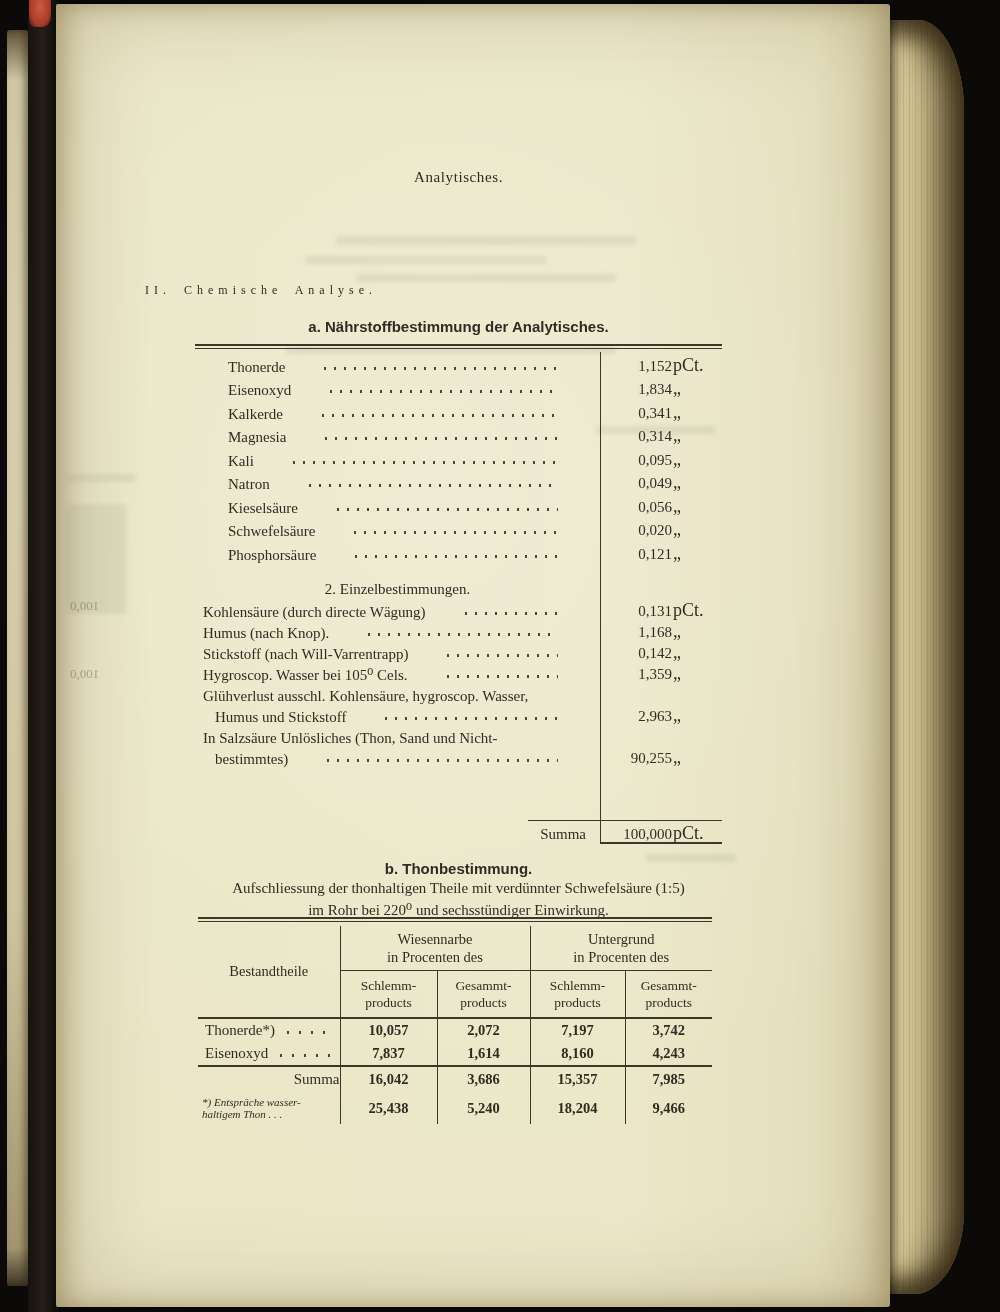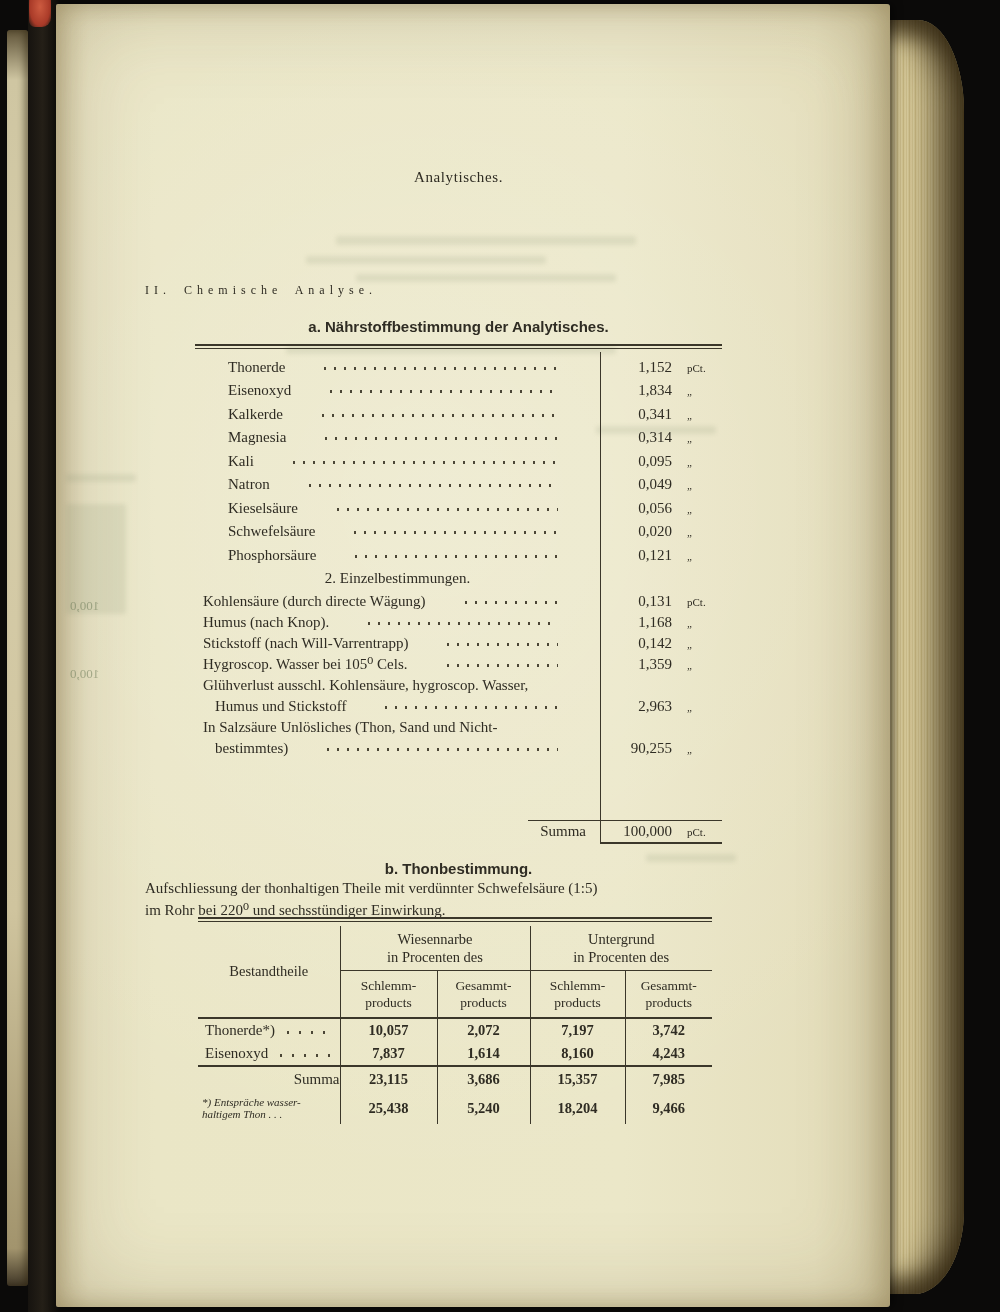--- a/index.html
+++ b/index.html
@@ -58,38 +58,38 @@
 
   .dbl-rule{position:absolute;height:0;border-top:2.5px solid var(--rule);}
   .dbl-rule::after{content:"";display:block;margin-top:2px;border-top:1px solid var(--rule);}
   .rule-a{left:139px;top:340px;width:527px;}
   .rule-b{left:142px;top:913px;width:514px;}
 
   
   .ablock{position:absolute;left:139px;top:348px;width:527px;height:492px;font-size:15px;}
   .vrule{position:absolute;left:405px;top:0;width:1px;height:492px;background:var(--rule);}
   .p1head{padding-top:14px;width:405px;text-align:center;line-height:21px;height:42px;box-sizing:content-box;}
-  .p2head{margin-top:3px;width:405px;text-align:center;height:22px;line-height:22px;}
+  .p2head{margin-top:14px;width:405px;text-align:center;height:22px;line-height:22px;}
   .arow{display:flex;align-items:flex-end;gap:28px;}
   .p1 .arow{height:23.5px;padding-left:33px;}
   .p2 .arow{height:21px;padding-left:8px;}
   .p2 .arow.cont{padding-left:20px;}
   .albl{white-space:nowrap;}
   .leader{flex:1 1 auto;min-width:12px;align-self:flex-end;height:5px;margin:0 14px 5px 7px;
     background-image:radial-gradient(circle at 5px 2.5px,var(--dot) 1.15px,rgba(0,0,0,0) 1.5px);
     background-size:10px 5px;background-repeat:repeat-x;}
   .aval{flex:none;width:122px;display:flex;align-items:baseline;}
   .anum{width:72px;text-align:right;white-space:nowrap;}
-  .aunit{margin-left:15px;font-size:11px;white-space:nowrap;}
+  .aunit{margin-left:1px;font-size:18px;white-space:nowrap;}
   .sumline-top{position:absolute;left:333px;right:0;top:468px;height:1px;background:var(--rule);}
   .sumline-bot{position:absolute;left:405px;right:0;top:490px;height:2px;background:var(--rule);}
   .sumrow{position:absolute;left:0;top:471px;width:527px;display:flex;align-items:baseline;}
   .sumlabel{flex:none;width:405px;box-sizing:border-box;padding-right:14px;text-align:right;}
 
-  .intro{position:absolute;left:89px;top:874px;width:627px;
+  .intro{position:absolute;left:89px;top:874px;width:627px;text-align:center;
     font-size:15px;line-height:21.5px;}
 
   
   .btable{position:absolute;left:142px;top:922px;width:514px;border-collapse:collapse;
     table-layout:fixed;color:var(--ink);}
   .btable th,.btable td{padding:0;font-weight:normal;}
   .vr{border-right:1px solid var(--rule);}
   .btable .c1{font-size:14.5px;text-align:center;vertical-align:middle;border-bottom:2.5px solid var(--rule);}
   .btable .grp{height:44px;font-size:14.5px;text-align:center;vertical-align:middle;
     border-bottom:1px solid var(--rule);line-height:18px;}
@@ -354,21 +354,21 @@
                 <span class="leader tleader"></span>
               </div>
           </td>
           <td class="val vr">7,837</td>
           <td class="val vr">1,614</td>
           <td class="val vr">8,160</td>
           <td class="val">4,243</td>
         </tr>
         <tr class="sumtr">
           <td class="lbl vr sumcell">Summa</td>
-          <td class="val vr">23,115</td>
+          <td class="val vr">16,042</td>
           <td class="val vr">3,686</td>
           <td class="val vr">15,357</td>
           <td class="val">7,985</td>
         </tr>
         <tr class="fntr">
           <td class="lbl vr">
             <div class="fnlines">
               <span class="fn1">*) Entspräche wasser-</span>
               <span class="fn1">haltigem Thon  .  .  .</span>
             </div>

